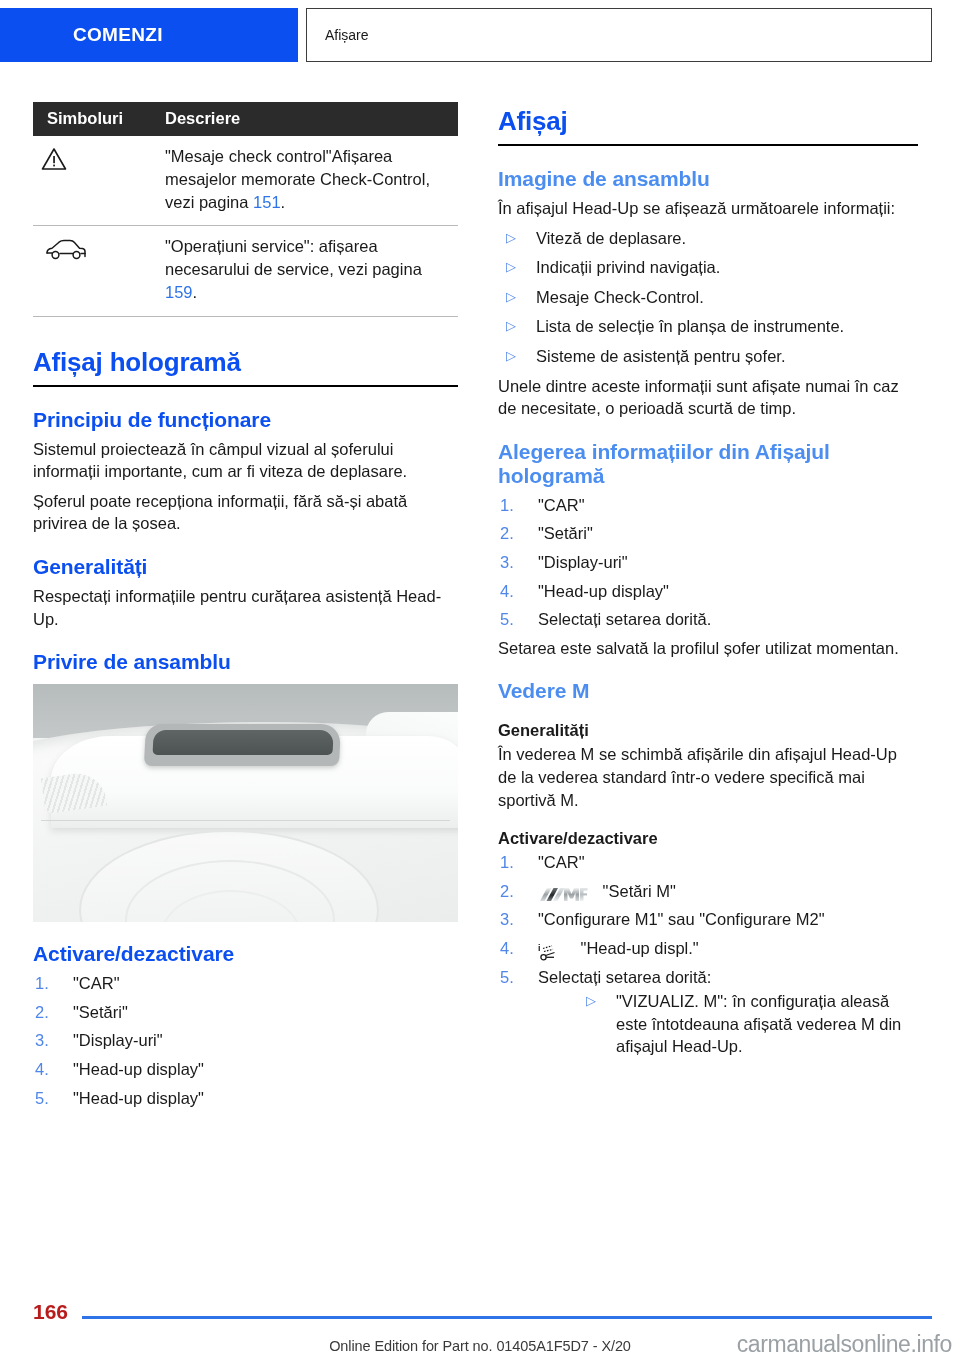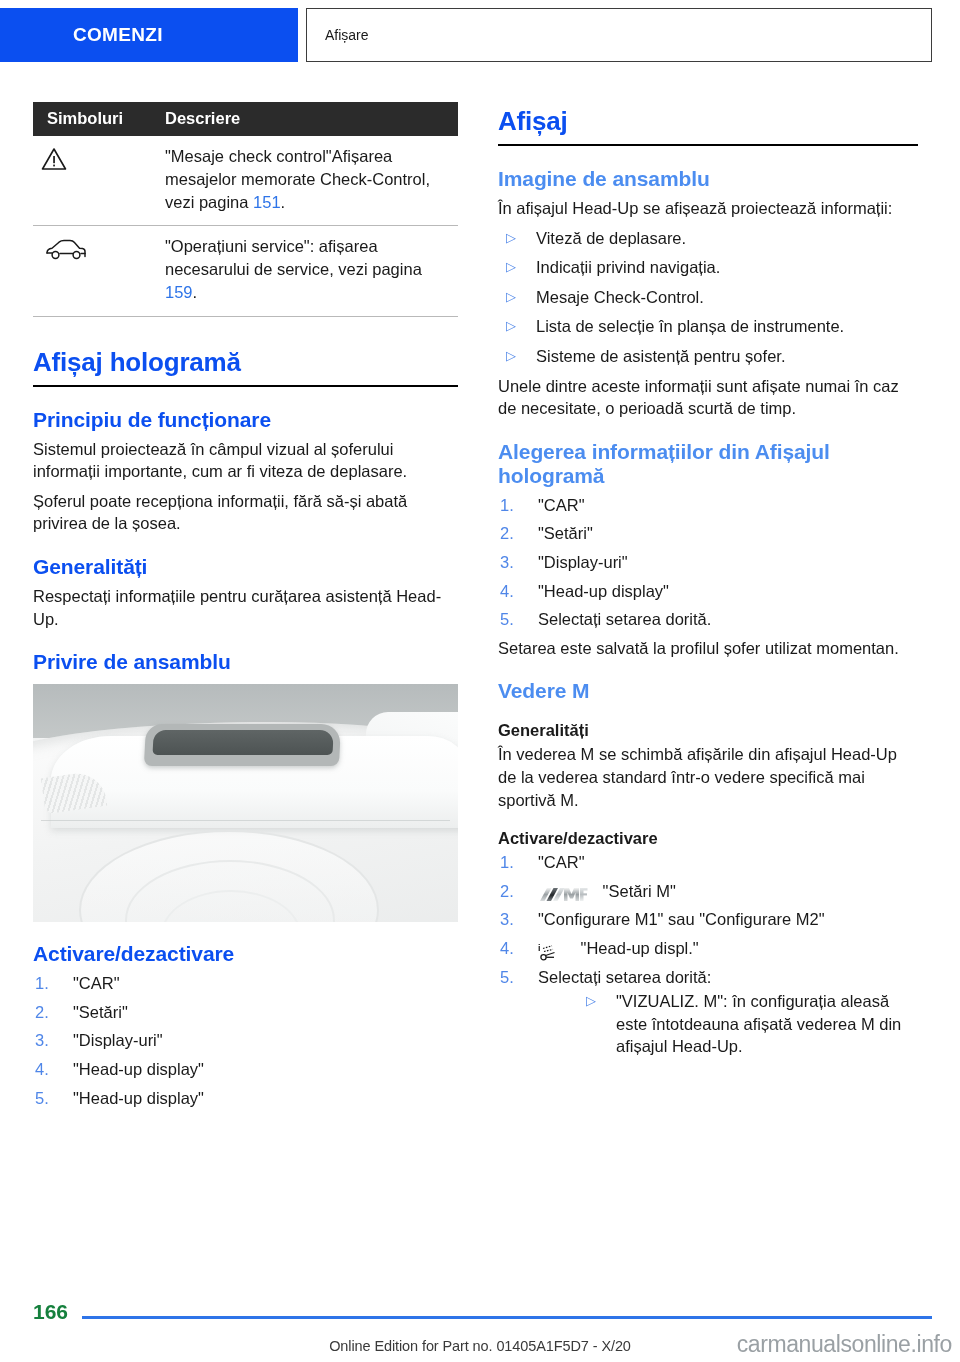--- a/index.html
+++ b/index.html
@@ -271,21 +271,21 @@
   
   .footer {
     position: absolute;
     left: 33px; right: 28px; bottom: 40px;
     display: flex;
     align-items: flex-end;
   }
   .page-num {
     font-size: 21px;
     font-weight: bold;
-    color: #15803d;
+    color: #b91c1c;
     margin-right: 14px;
     line-height: 1;
   }
   .footer-rule {
     flex: 1;
     height: 3px;
     background: #2e74e8;
     margin-bottom: 3px;
   }
   .footer-note {
@@ -397,21 +397,21 @@
       <li><span class="num">5.</span><span>"Head-up display"</span></li>
     </ol>
 
   </div>
 
   <div class="col col-right">
 
     <h1 class="h-main">Afișaj</h1>
 
     <h2 class="h-sec lighter">Imagine de ansamblu</h2>
-    <p class="body-text">În afișajul Head-Up se afișează proiectează informații:</p>
+    <p class="body-text">În afișajul Head-Up se afișează următoarele informații:</p>
     <ul class="tri-list">
       <li><span class="tri">▷</span><span>Viteză de deplasare.</span></li>
       <li><span class="tri">▷</span><span>Indicații privind navigația.</span></li>
       <li><span class="tri">▷</span><span>Mesaje Check-Control.</span></li>
       <li><span class="tri">▷</span><span>Lista de selecție în planșa de instrumente.</span></li>
       <li><span class="tri">▷</span><span>Sisteme de asistență pentru șofer.</span></li>
     </ul>
     <p class="body-text">Unele dintre aceste informații sunt afișate numai în caz de necesitate, o perioadă scurtă de timp.</p>
 
     <h2 class="h-sec lighter">Alegerea informațiilor din Afișajul hologramă</h2>

